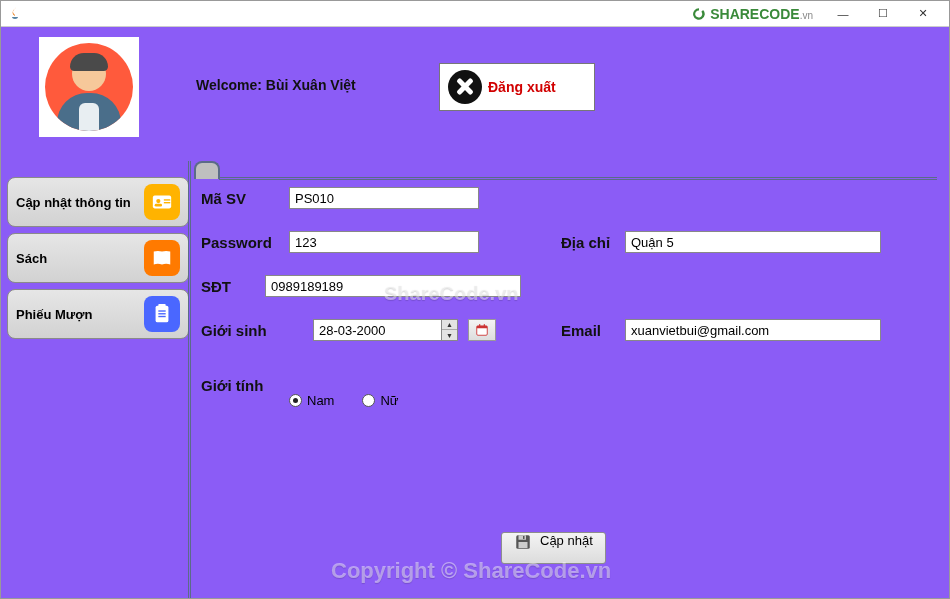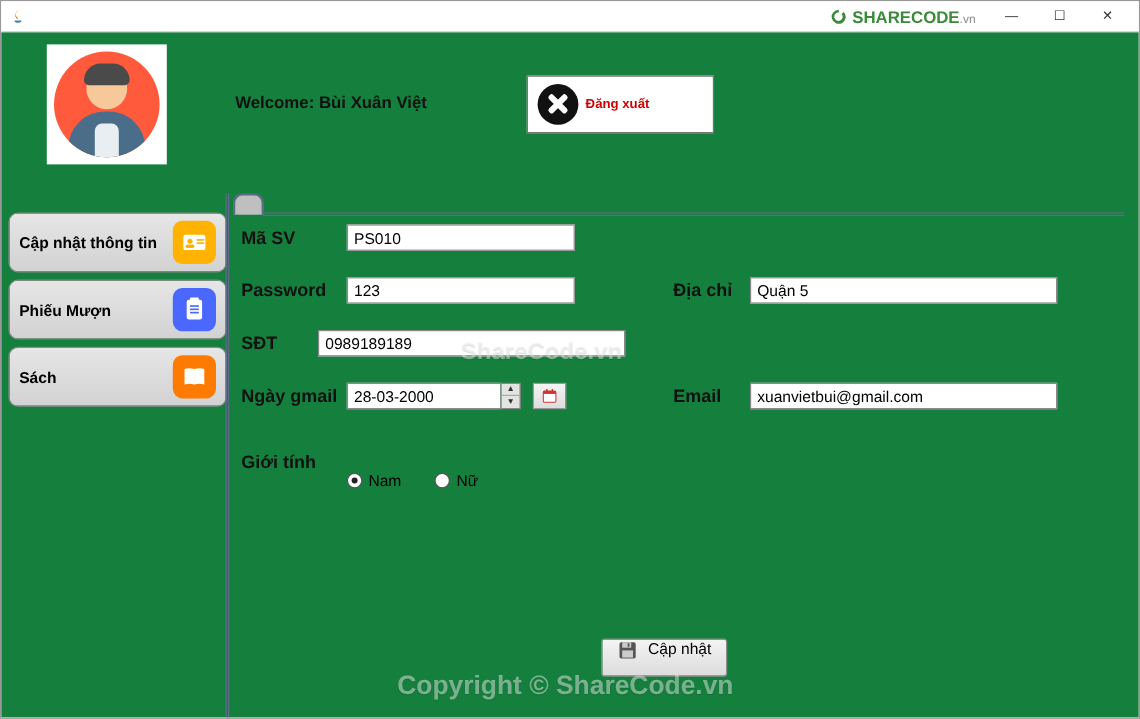--- a/index.html
+++ b/index.html
@@ -37,21 +37,21 @@
     width: 40px; height: 24px;
     display: inline-flex;
     align-items: center;
     justify-content: center;
     font-family: "Segoe UI Symbol", sans-serif;
     font-size: 11px;
     color: #333;
   }
   .content {
     position: relative;
-    background: #15803d;
+    background: #8b5cf6;
     width: 100%;
     height: calc(100% - 26px);
   }
   .avatar-box {
     position: absolute;
     top: 10px; left: 38px;
     width: 100px; height: 100px;
     background: #fff;
     display: flex;
     align-items: center;
@@ -123,21 +123,21 @@
     width: 20px; height: 5px;
     background: #fff;
     top: 14px; left: 7px;
     border-radius: 2px;
   }
   .logout-btn .xcircle::before { transform: rotate(45deg); }
   .logout-btn .xcircle::after  { transform: rotate(-45deg); }
   .logout-btn .lbl {
     color: #d10000;
     font-weight: bold;
-    font-size: 11px;
+    font-size: 14px;
   }
 
   .sidebar {
     position: absolute;
     top: 150px;
     left: 6px;
     width: 182px;
   }
   .side-item {
     height: 50px;
@@ -216,20 +216,21 @@
     font-size: 13px;
     padding: 3px 5px;
     border: 1px solid #888;
     background:#fff;
     height: 22px;
   }
   .in-w { width: 190px; }
   .in-w2 { width: 256px; }
   .spinner {
     display:flex;
+    margin-left:24px;
   }
   .spinner input { width: 128px; border-right:none;}
   .spin-btns {
     width:17px;
     display:flex;flex-direction:column;
     border:1px solid #888;
   }
   .spin-btns div{
     height:10px;background:#e3e3e3;
     display:flex;align-items:center;justify-content:center;
@@ -326,39 +327,39 @@
         <svg viewBox="0 0 24 24">
             <rect x="2" y="5" width="20" height="14" rx="2" fill="#fff"></rect>
             <circle cx="8" cy="11" r="2.3" fill="#ffb300"></circle>
             <rect x="4" y="14" width="8" height="3" rx="1.5" fill="#ffb300"></rect>
             <rect x="14" y="9" width="7" height="1.5" fill="#ffb300"></rect>
             <rect x="14" y="12" width="7" height="1.5" fill="#ffb300"></rect>
           </svg>
       </span>
     </div>
     <div class="side-item">
+      <span class="txt">Sách</span>
+      <span class="ic ic-book">
+        <svg viewBox="0 0 24 24">
+            <path d="M3 5c3-1 6-1 9 0v14c-3-1-6-1-9 0V5zm18 0c-3-1-6-1-9 0v14c3-1 6-1 9 0V5z" fill="#fff"></path>
+          </svg>
+      </span>
+    </div>
+    <div class="side-item">
       <span class="txt">Phiếu Mượn</span>
       <span class="ic ic-clip">
         <svg viewBox="0 0 24 24">
             <rect x="5" y="3" width="14" height="18" rx="2" fill="#fff"></rect>
             <rect x="8" y="1" width="8" height="4" rx="1" fill="#fff"></rect>
             <rect x="8" y="8" width="8" height="1.5" fill="#4a67ff"></rect>
             <rect x="8" y="11" width="8" height="1.5" fill="#4a67ff"></rect>
             <rect x="8" y="14" width="8" height="1.5" fill="#4a67ff"></rect>
           </svg>
       </span>
     </div>
-    <div class="side-item">
-      <span class="txt">Sách</span>
-      <span class="ic ic-book">
-        <svg viewBox="0 0 24 24">
-            <path d="M3 5c3-1 6-1 9 0v14c-3-1-6-1-9 0V5zm18 0c-3-1-6-1-9 0v14c3-1 6-1 9 0V5z" fill="#fff"></path>
-          </svg>
-      </span>
-    </div>
   </div>
 
   <div class="tab-line-v"></div>
   <div class="tab-notch"></div>
   <div class="tab-line-h"></div>
 
   <div class="panel">
 
     <div class="form-row">
       <div class="left-col">
@@ -380,21 +381,21 @@
 
     <div class="form-row">
       <div class="right-col">
         <span class="lbl lbl-r">SĐT</span>
         <input type="text" class="in-w2" value="0989189189" style="">
       </div>
     </div>
 
     <div class="form-row">
       <div class="left-col">
-        <span class="lbl">Ngày gmail</span>
+        <span class="lbl">Giới sinh</span>
         <div class="spinner">
           <input type="text" value="28-03-2000" style="">
           <div class="spin-btns">
             <div>▲</div>
             <div>▼</div>
           </div>
         </div>
         <div class="cal-btn">
           <svg viewBox="0 0 24 24">
               <rect x="3" y="5" width="18" height="16" rx="2" fill="#fff" stroke="#c33" stroke-width="1.5"></rect>

